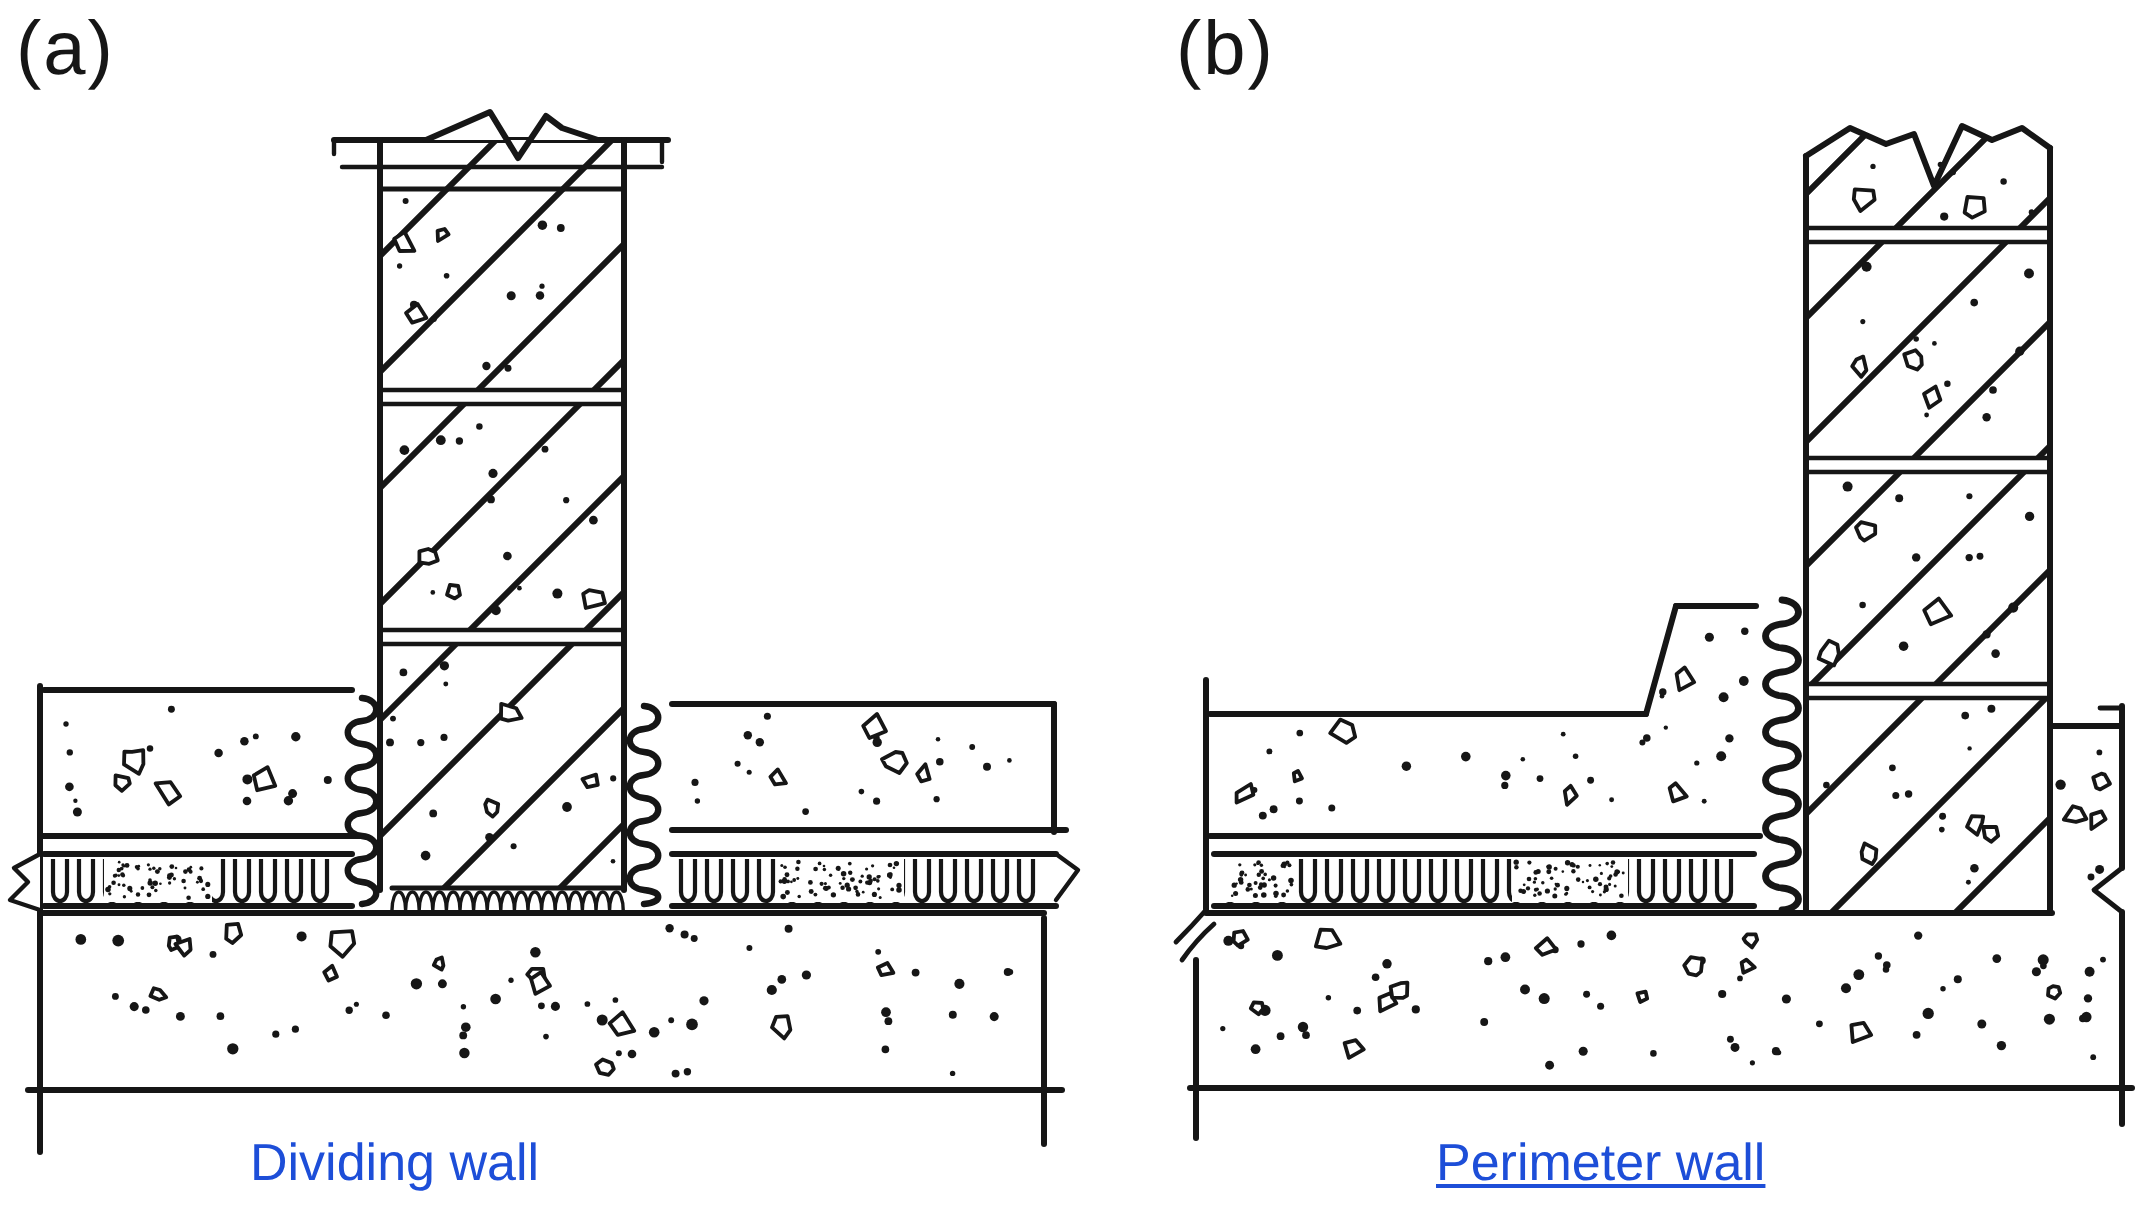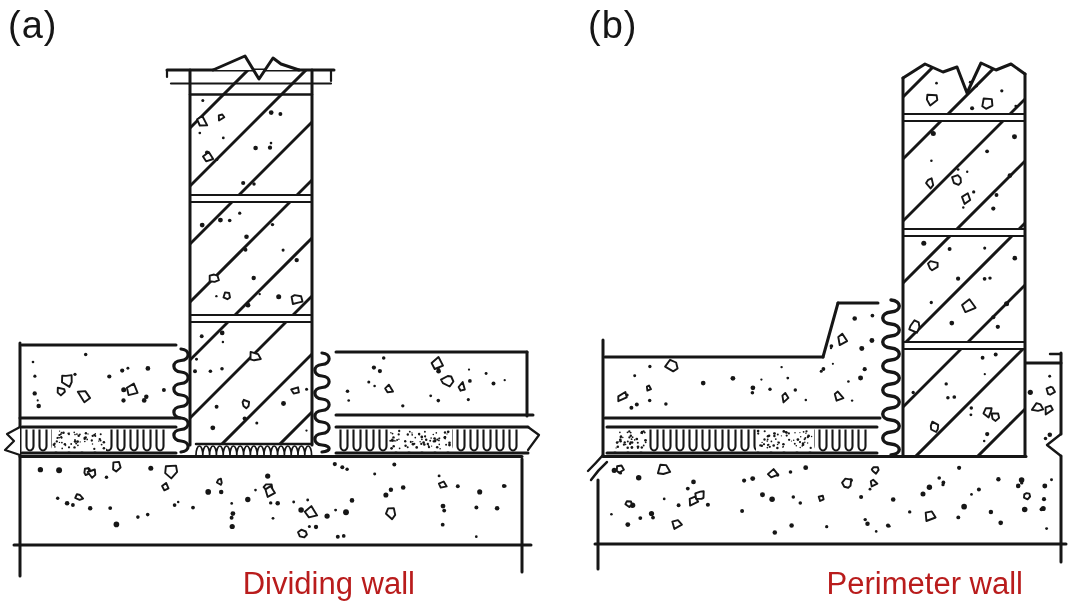--- a/index.html
+++ b/index.html
@@ -12,28 +12,28 @@
   }
   #drawing{position:absolute;left:0;top:0;}
   .panel-label{
     position:absolute;
     font-size:38px;
     color:#161616;
     letter-spacing:1px;
   }
   .panel-caption{
     position:absolute;
-    font-size:31px;
-    color:#b91c1c;
-    text-align:right;
+    font-size:26px;
+    color:#1d4ed8;
+    text-align:left;
   }
   #label-a{left:8px;top:4px;}
   #label-b{left:588px;top:4px;}
   #caption-a{left:125px;top:566px;width:290px;}
-  #caption-b{left:718px;top:566px;width:305px;}
+  #caption-b{left:718px;top:566px;width:305px;text-decoration:underline;}
 </style>
 </head>
 <body>
 
 <div id="stage">
   <svg id="drawing" width="1075" height="608" viewBox="0 0 1075 608" xmlns="http://www.w3.org/2000/svg">
       <defs>
         <clipPath id="clipWallA">
           <rect x="189" y="70" width="124" height="375"></rect>
         </clipPath>

